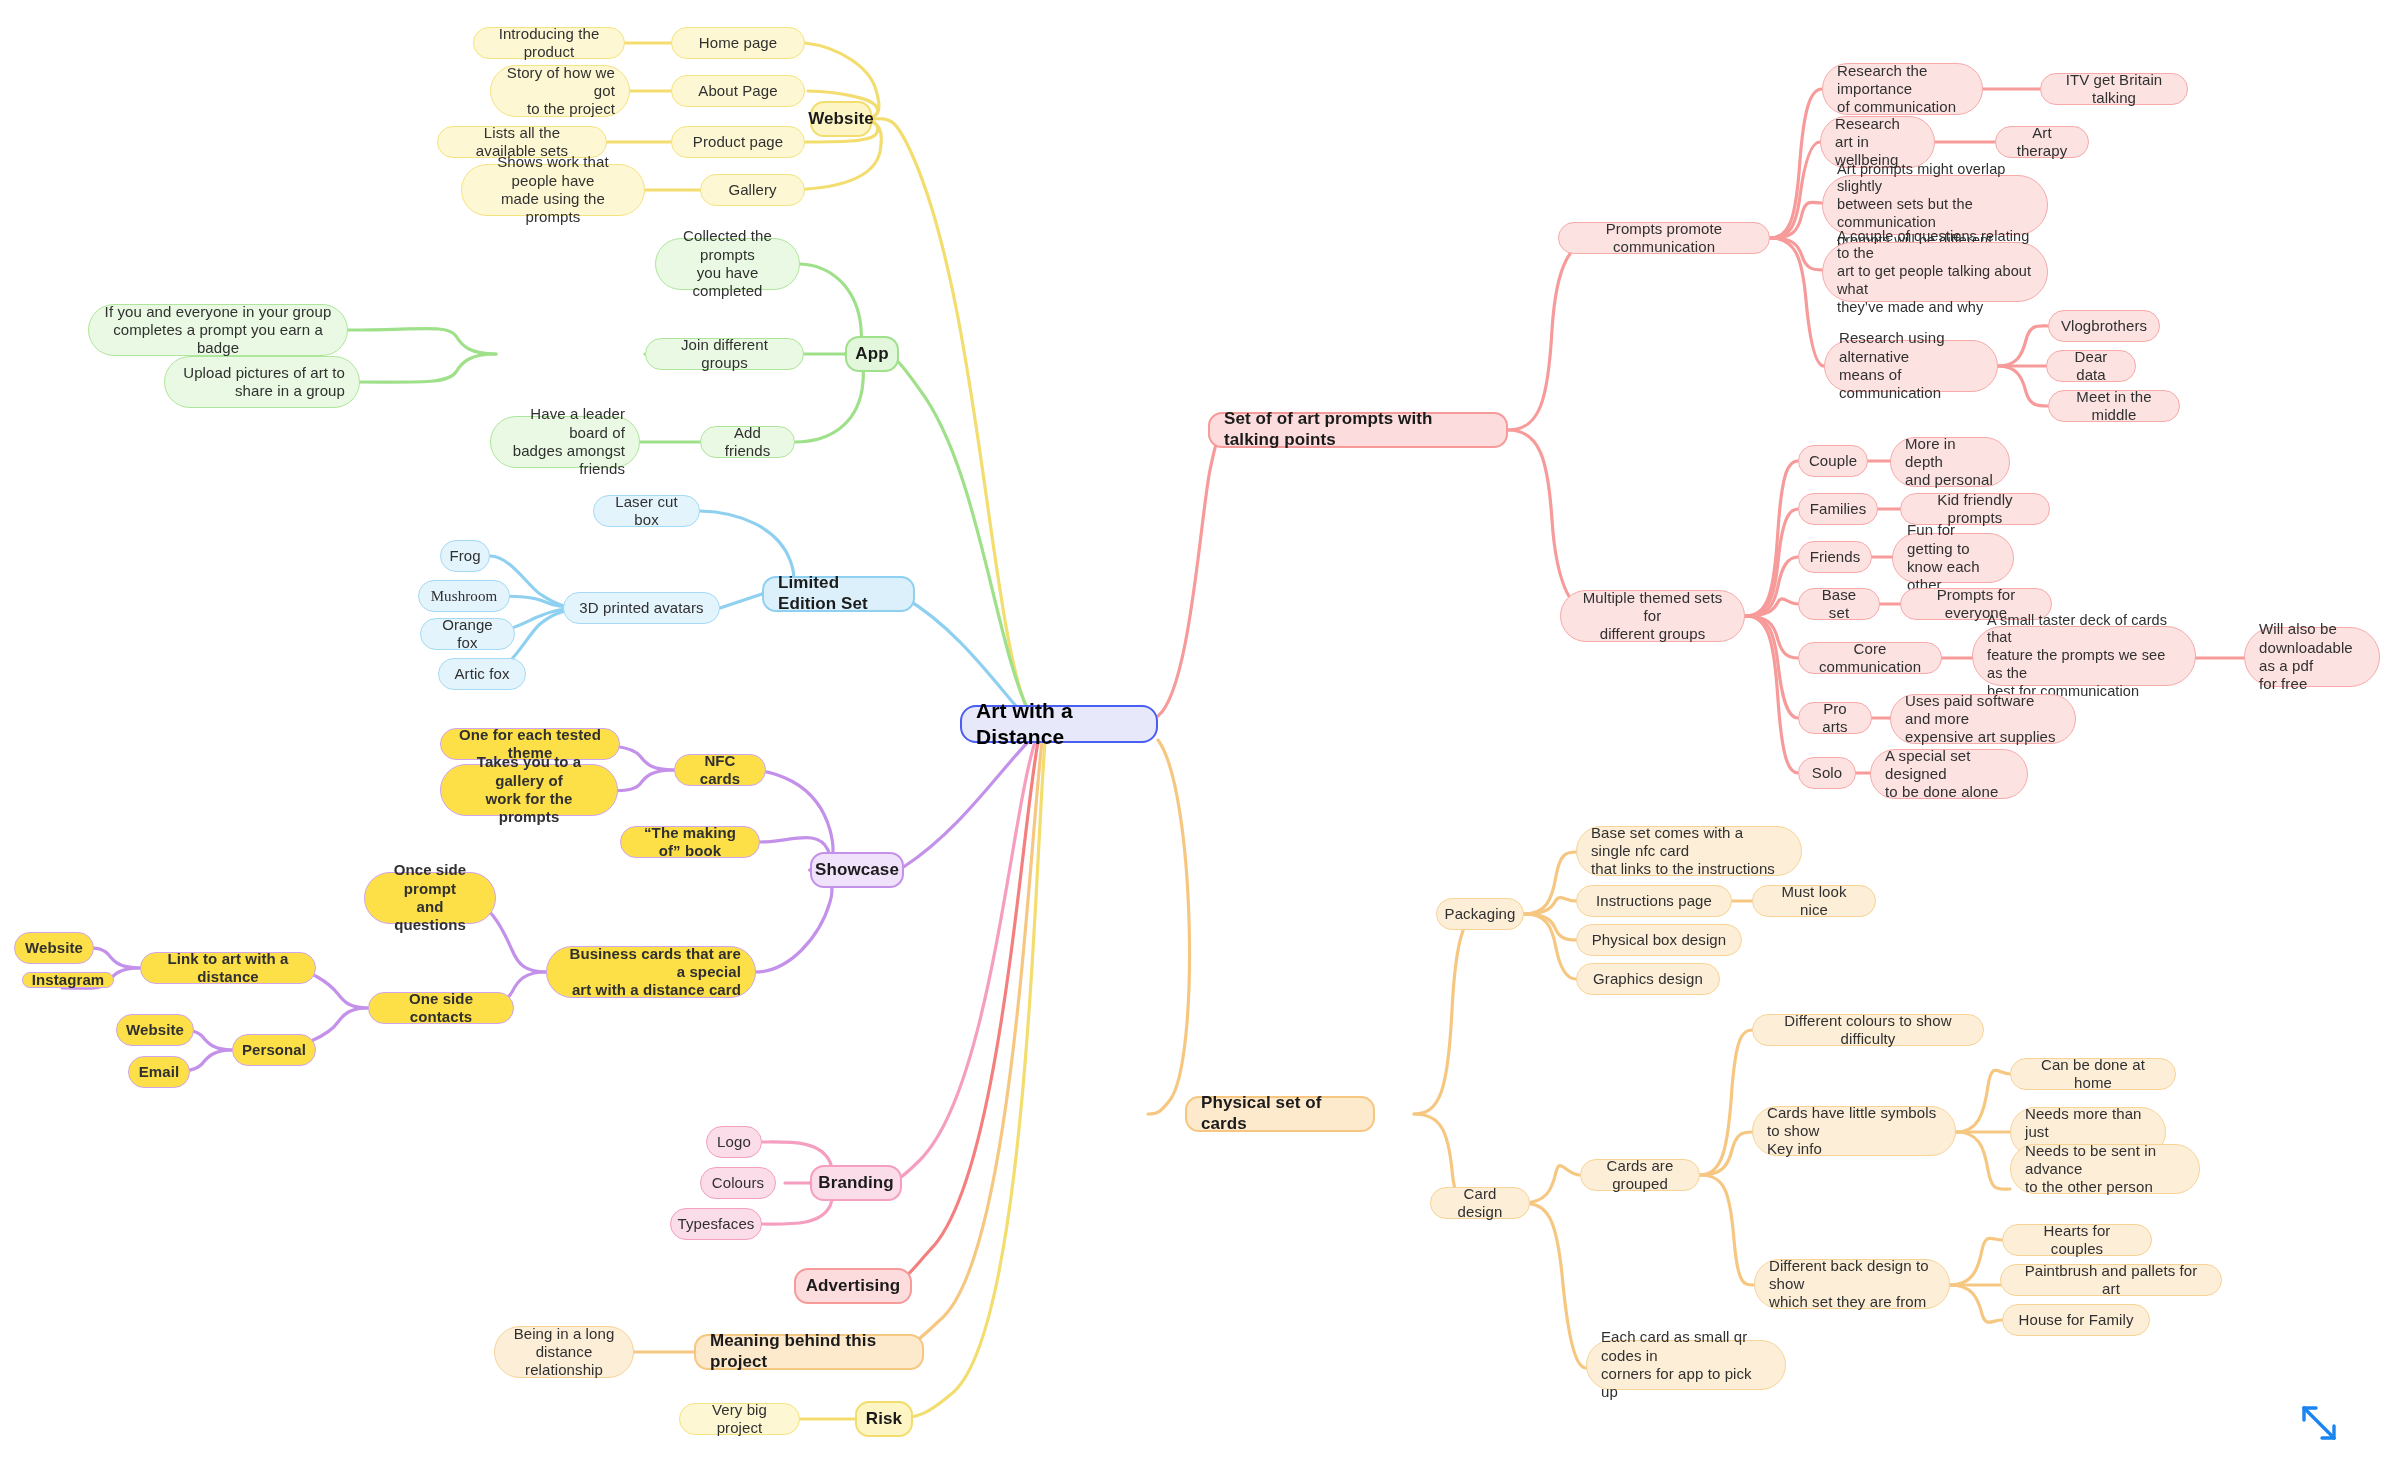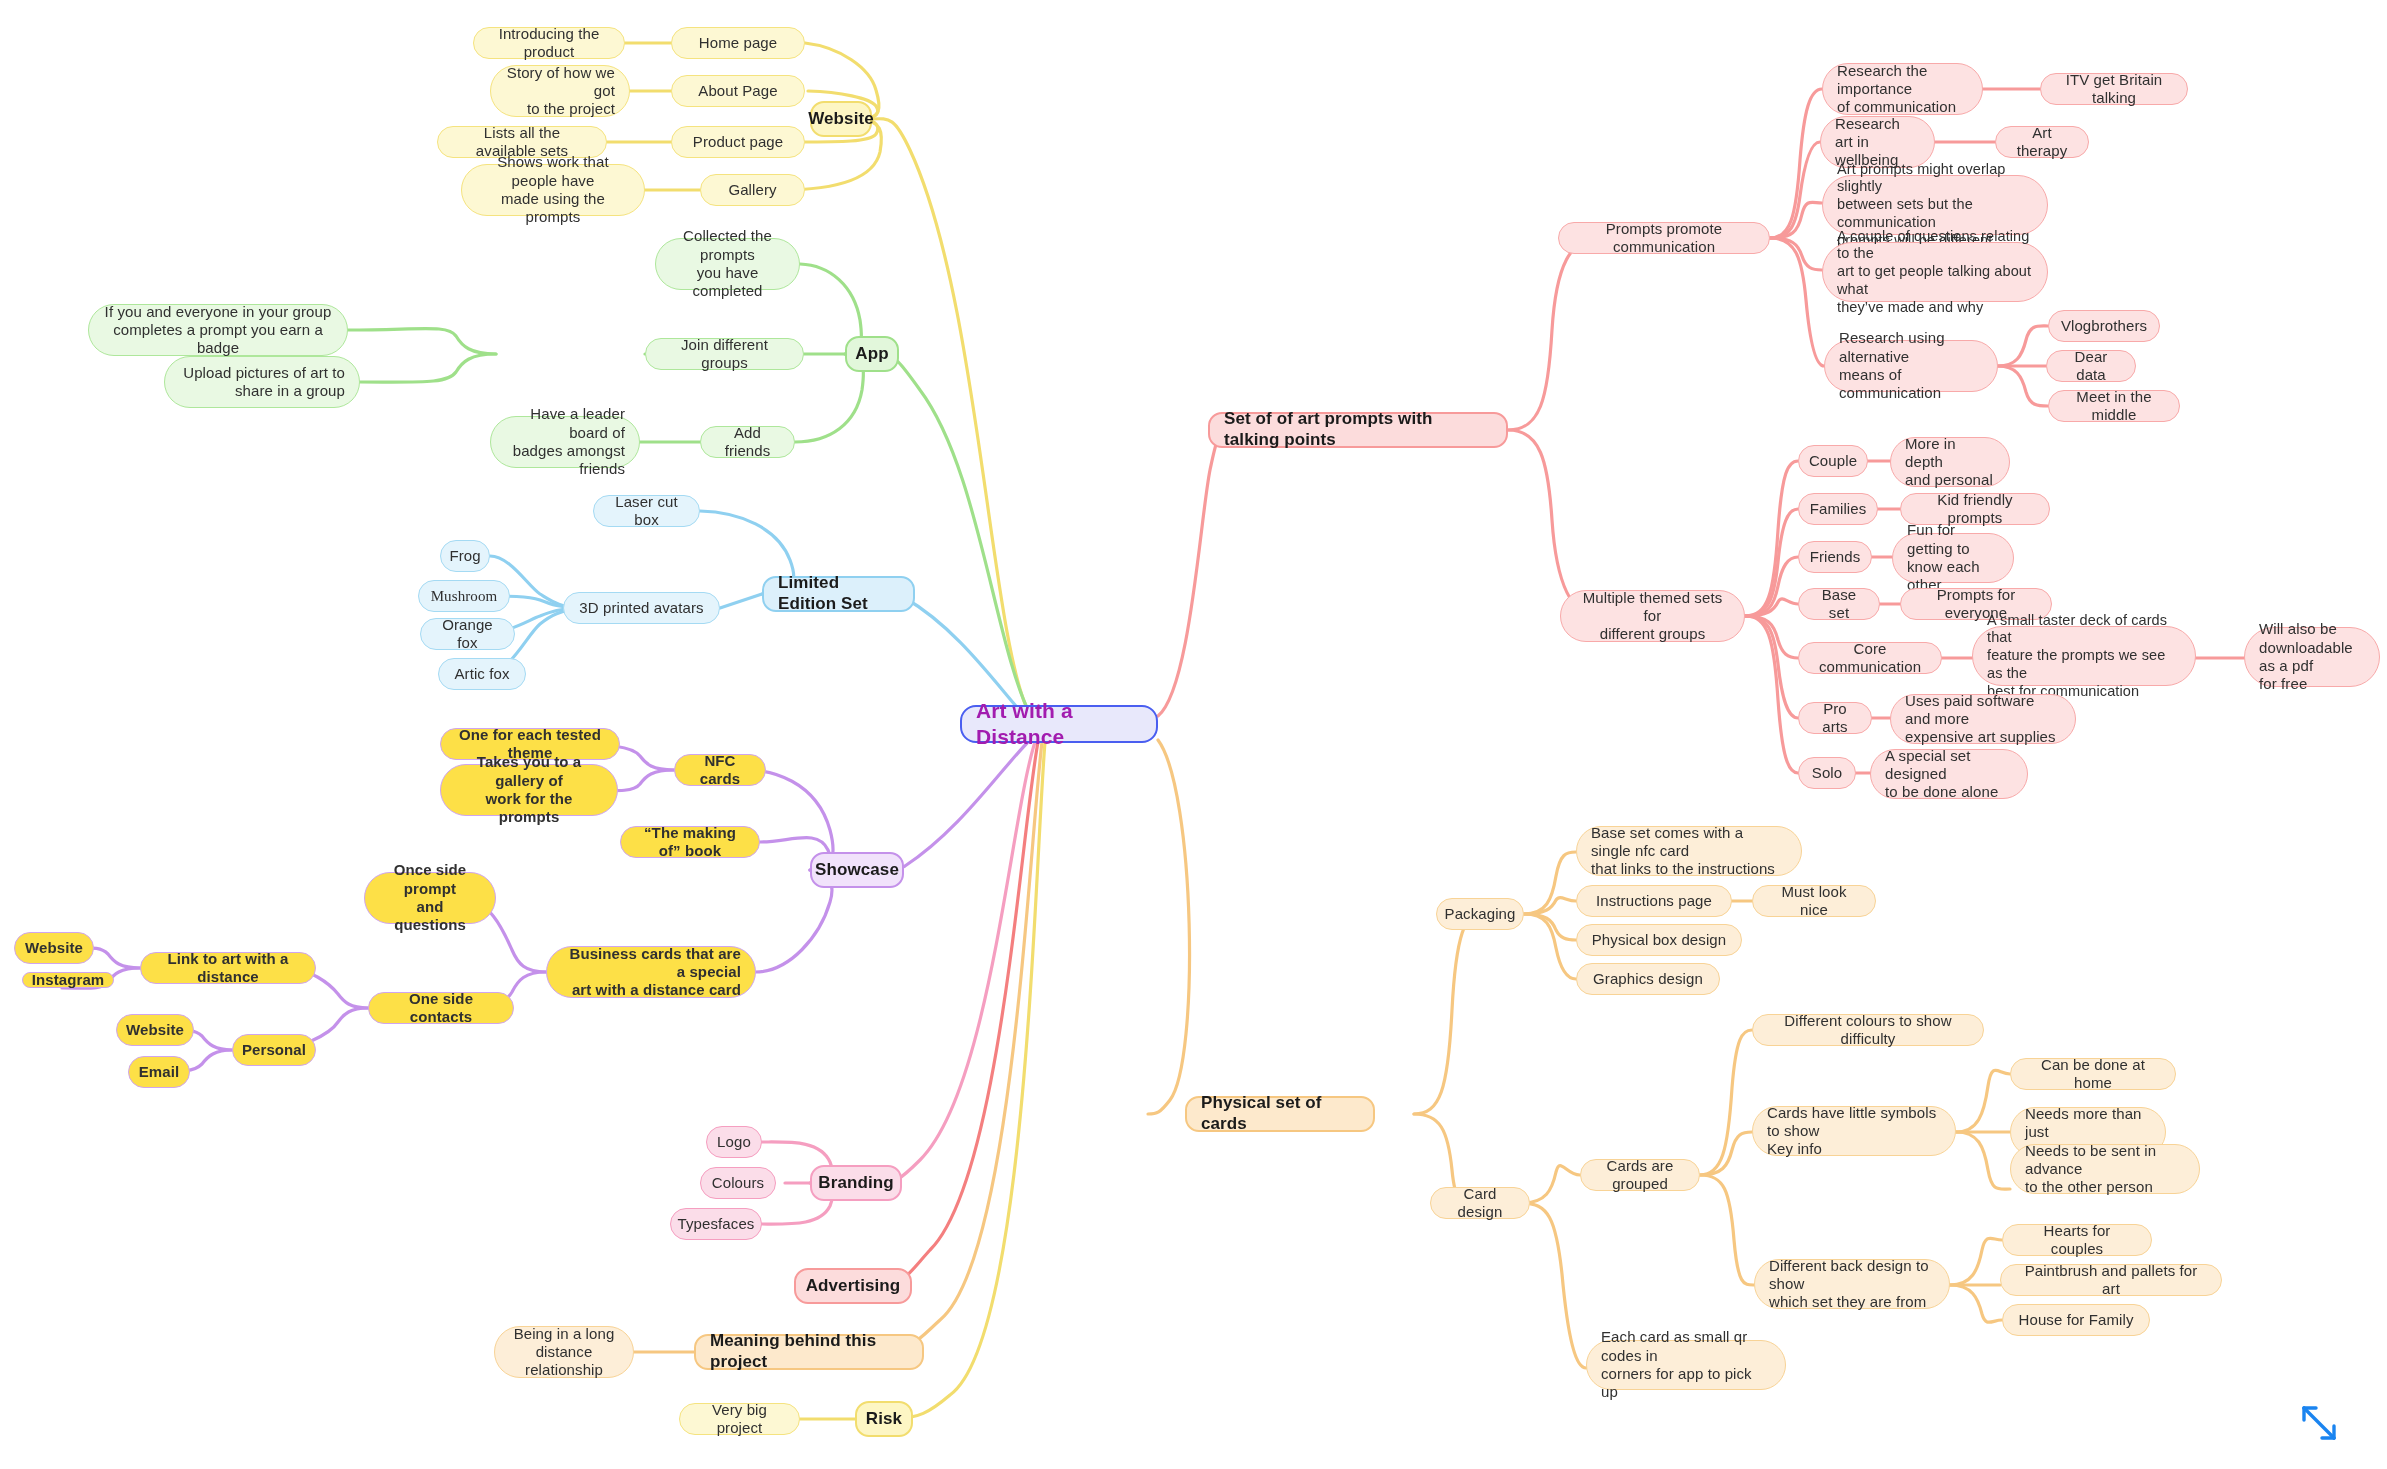--- a/index.html
+++ b/index.html
@@ -18,21 +18,21 @@
     border-radius:999px;
     border:1.6px solid #ccc;
     padding:6px 14px;
     font-size:15px;
     line-height:1.22;
     color:#303030;
     white-space:pre-line;
     letter-spacing:.1px;
   }
   .node.center{
-    font-size:21px;font-weight:bold;color:#a21caf;
+    font-size:21px;font-weight:bold;color:#000000;
     border-width:2.2px;border-radius:16px;
     justify-content:center;
   }
   .node.lvl1{font-size:17px;font-weight:bold;color:#1b1b1b;border-width:2px;border-radius:14px;justify-content:center;}
   .node.ralign{justify-content:flex-end;text-align:right;}
   .node.calign{justify-content:center;text-align:center;}
 
   
   .c-center{background:#e8e8fb;border-color:#4a5ef0;}
   .c-yellow{background:#fdf6c4;border-color:#f2dd6e;}

